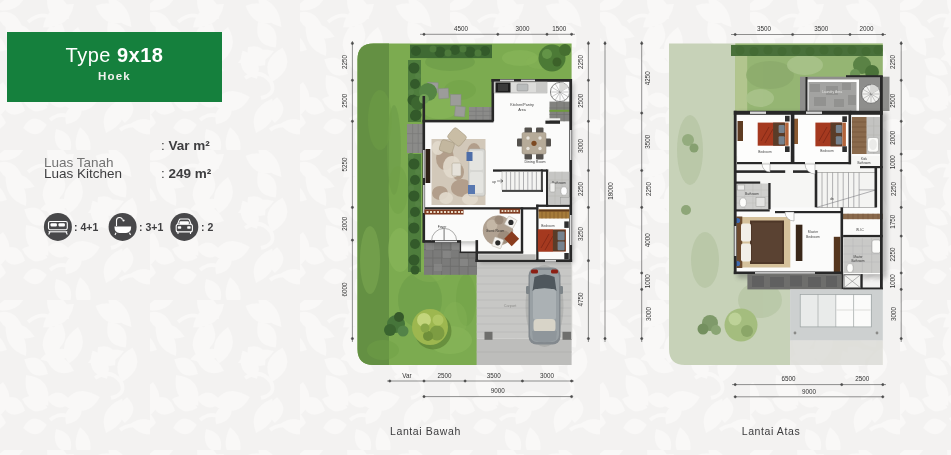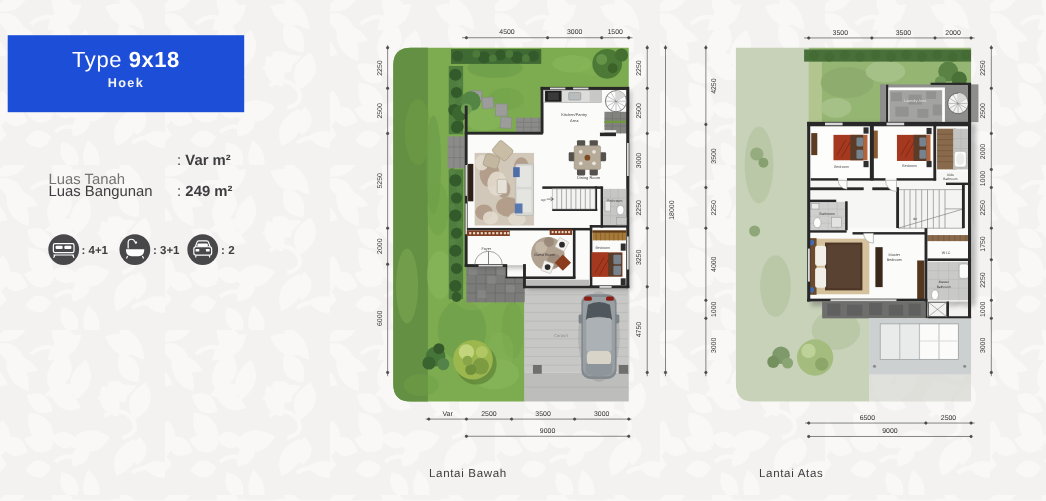--- a/index.html
+++ b/index.html
@@ -57,29 +57,29 @@
         <path d="M95,78 q16,-10 26,4 q6,12 -10,16"></path>
         <path d="M50,120 q12,-10 24,0"></path>
         <path d="M120,130 q14,-10 26,2"></path>
       </g>
     </pattern>
   </defs>
   <rect x="0" y="0" width="951" height="455" fill="#f8f7f6"></rect>
   <rect x="0" y="0" width="951" height="455" fill="url(#batik)" opacity="0.85"></rect>
 </svg>
 
-<div class="abs" style="left:7px;top:32px;width:215px;height:70px;background:#1d4ed8;color:#fff;text-align:center;">
+<div class="abs" style="left:7px;top:32px;width:215px;height:70px;background:#15803d;color:#fff;text-align:center;">
   <div style="margin-top:12px;font-size:20px;letter-spacing:.5px;">Type <b>9x18</b></div>
   <div style="margin-top:3px;font-size:11.5px;letter-spacing:1.2px;color:#f2f2ee;font-weight:bold;">Hoek</div>
 </div>
 
 <div class="abs" style="left:44px;top:143px;width:210px;font-size:13.5px;color:#737373;margin-top:12px;">Luas Tanah</div>
 <div class="abs" style="left:161px;top:138px;font-size:13.5px;color:#3e3e40;">: <b>Var m²</b></div>
 
-<div class="abs" style="left:44px;top:166px;width:210px;font-size:13.5px;color:#3e3e40;">Luas Bangunan</div>
+<div class="abs" style="left:44px;top:166px;width:210px;font-size:13.5px;color:#3e3e40;">Luas Kitchen</div>
 <div class="abs" style="left:161px;top:166px;font-size:13.5px;color:#3e3e40;">: <b>249 m²</b></div>
 
 <svg class="abs" style="left:35px;top:205px" width="195" height="45" viewBox="35 205 195 45">
 
   <g>
     <circle cx="57.9" cy="226.9" r="14" fill="#48484a"></circle>
     <g stroke="#fff" stroke-width="1.1" fill="none">
       <rect x="48.5" y="221.5" width="18.8" height="8.2" rx="1.6"></rect>
       <rect x="50.5" y="223.3" width="6.4" height="3.1" rx="1" fill="#fff" stroke="none"></rect>
       <rect x="58.5" y="223.3" width="6.4" height="3.1" rx="1" fill="#fff" stroke="none"></rect>
@@ -909,13 +909,13 @@
   <g stroke="#4a4a4a" stroke-width="0.6" fill="#4a4a4a">
     <path d="M735.2 396.8 H882.8"></path>
     <circle cx="735.2" cy="396.8" r="1.1"></circle>
       <circle cx="882.8" cy="396.8" r="1.1"></circle>
   </g>
   <text x="809" y="393.6" font-size="6.3" fill="#333" text-anchor="middle">9000</text>
 </svg>
 
 <div class="abs" style="left:390px;top:425px;width:162px;font-size:10.5px;letter-spacing:.6px;color:#3c3c3e;">Lantai Bawah</div>
 
-<div class="abs" style="left:690px;top:425px;width:162px;text-align:left;font-size:10.5px;letter-spacing:.6px;color:#3c3c3e;">Lantai Atas</div>
+<div class="abs" style="left:690px;top:425px;width:162px;text-align:center;font-size:10.5px;letter-spacing:.6px;color:#3c3c3e;">Lantai Atas</div>
 
 </body></html>

